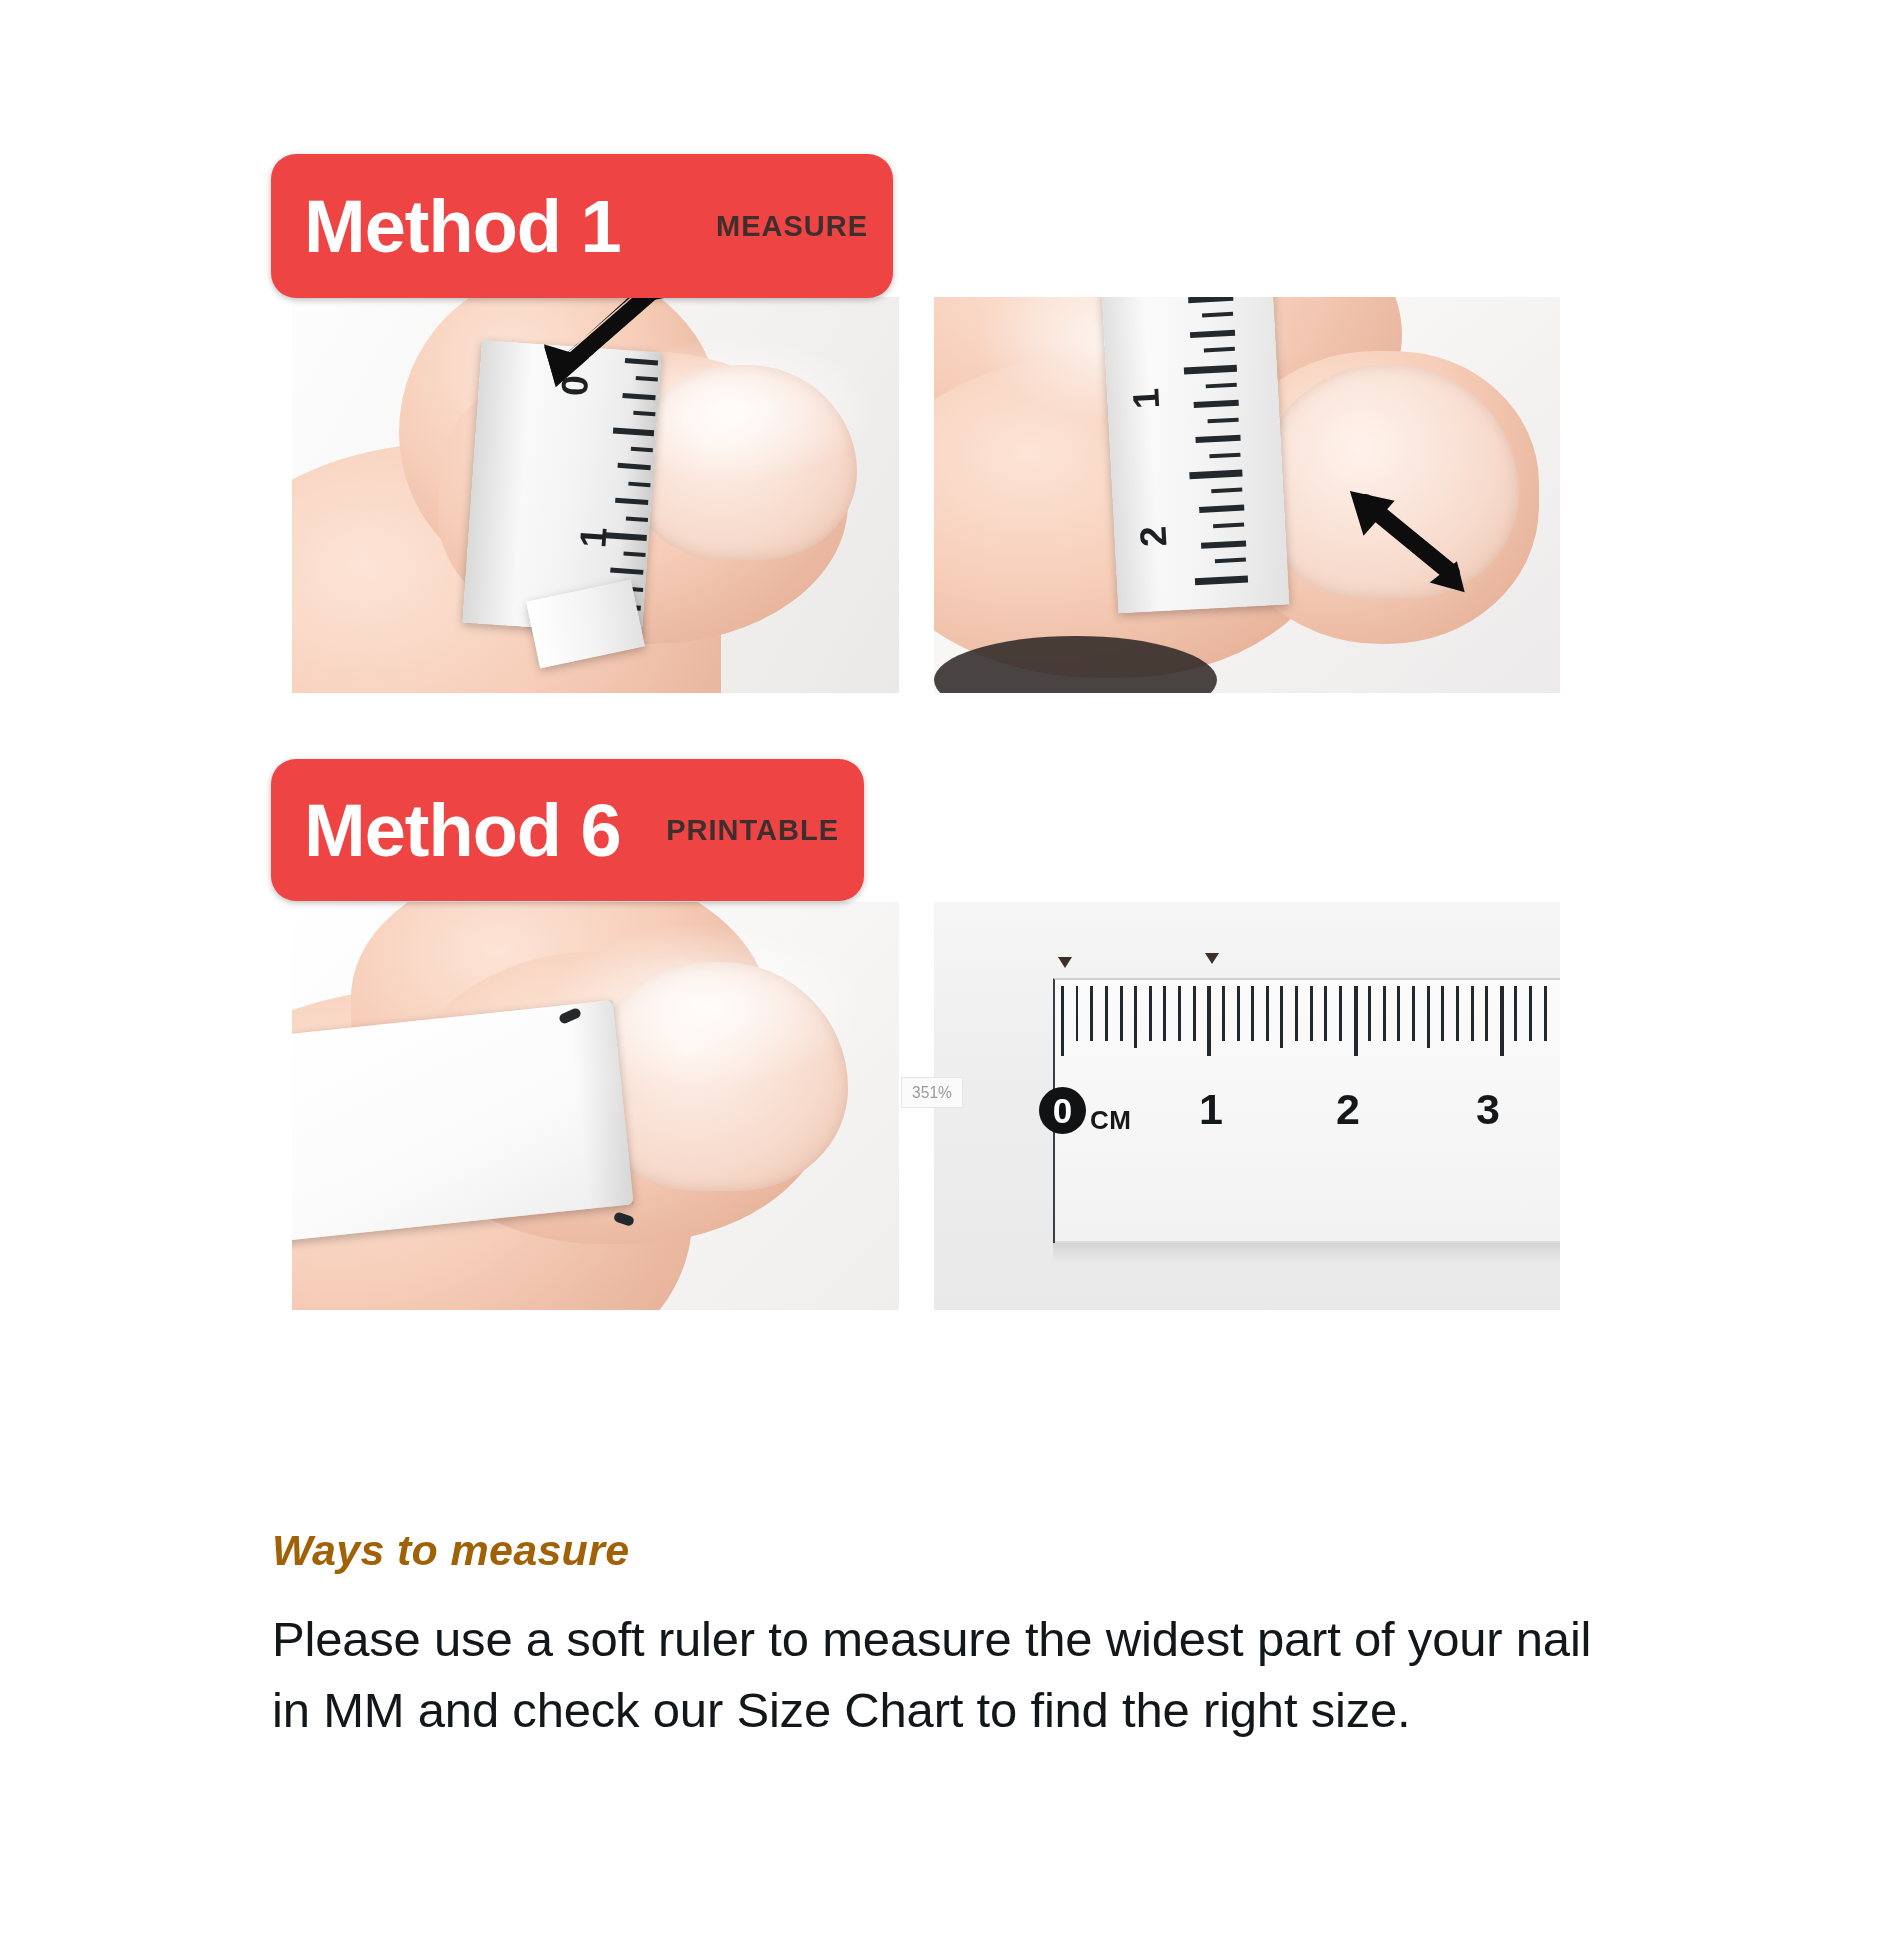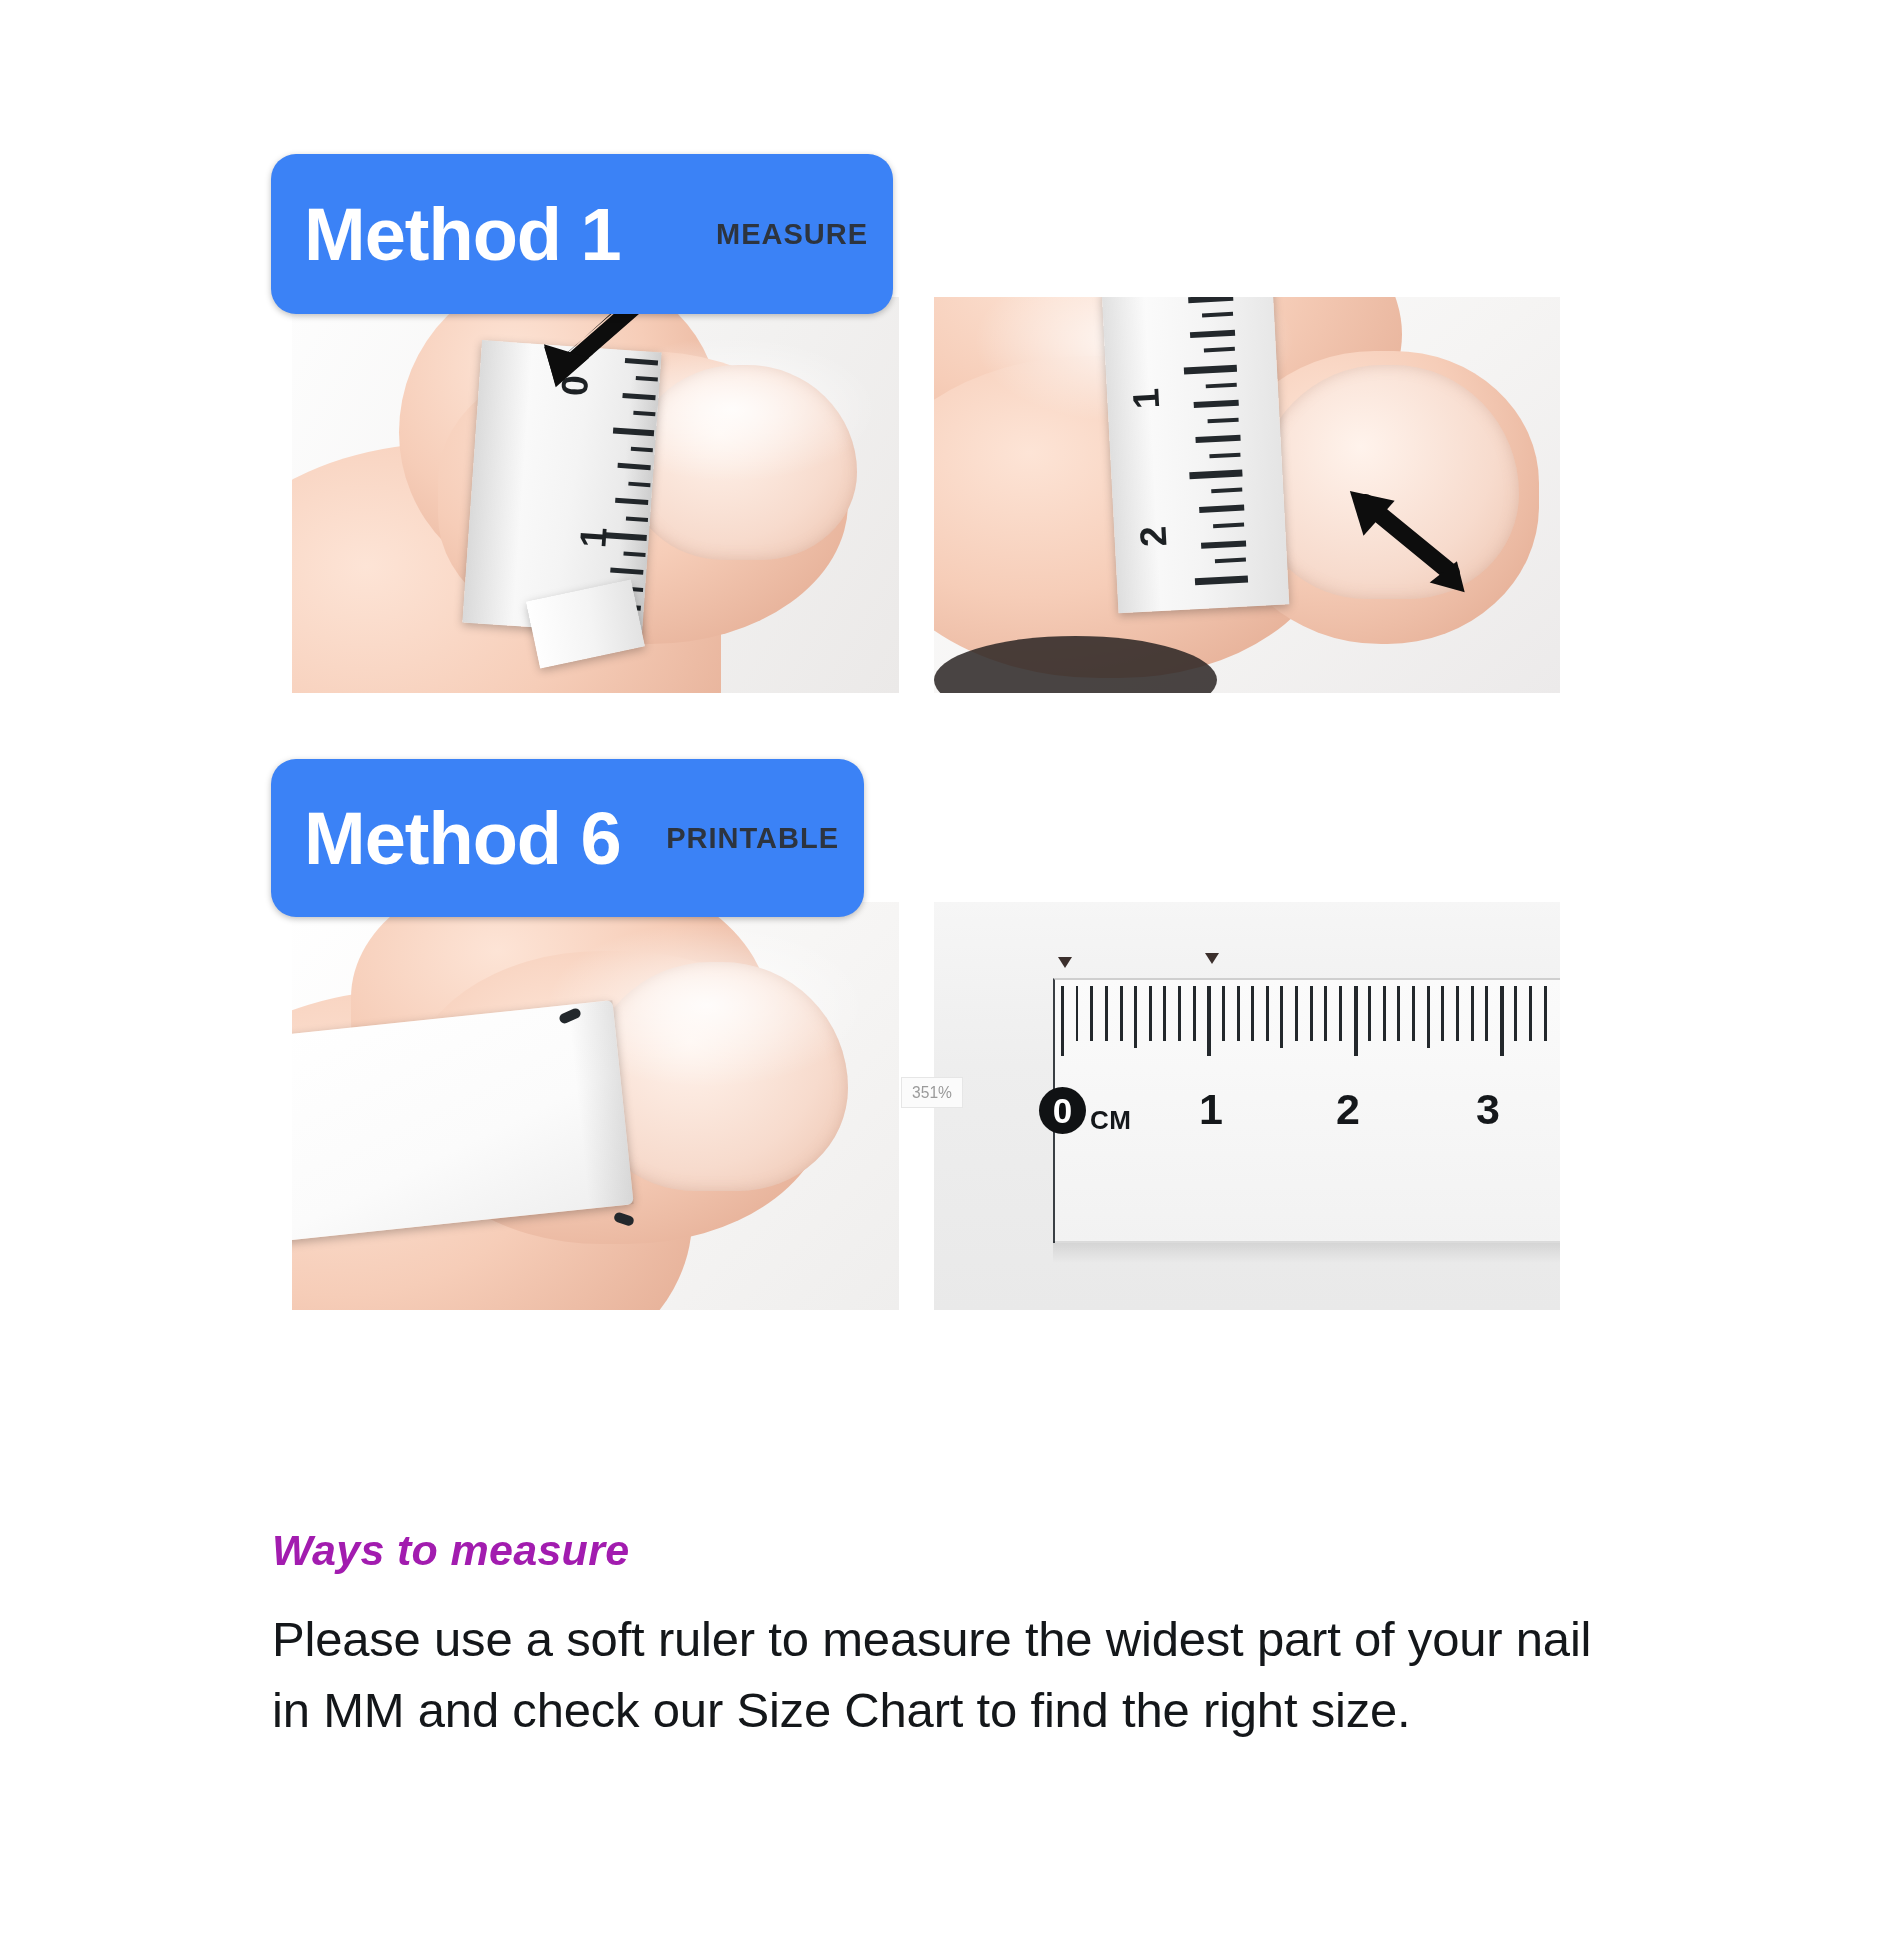--- a/index.html
+++ b/index.html
@@ -61,29 +61,29 @@
     color: #1d2124;
     font-weight: 700;
   }
 
   
   .arrow-svg { position: absolute; overflow: visible; }
 
   
   .method-label {
     position: absolute;
-    background: #3b82f6;
+    background: #ef4444;
     border-radius: 25px;
     color: #ffffff;
     font-size: 74px;
     font-weight: 700;
     letter-spacing: -1px;
     display: flex;
     align-items: center;
-    padding: 8px 33px;
+    padding: 0 33px;
     font-family: "Liberation Sans", sans-serif;
     z-index: 6;
     box-shadow: 0 2px 5.9px rgba(0,0,0,.25);
   }
   .method-label .ghost {
     position: absolute;
     right: 25px;
     top: 50%;
     transform: translateY(-50%);
     font-size: 29px;
@@ -157,21 +157,21 @@
   }
 
   
   .heading {
     position: absolute;
     left: 272px;
     top: 1526px;
     font-size: 43px;
     font-style: italic;
     font-weight: 700;
-    color: #a21caf;
+    color: #a16207;
     letter-spacing: 0.3px;
   }
   .body-text {
     position: absolute;
     left: 272px;
     top: 1604px;
     width: 1365px;
     font-size: 49px;
     line-height: 1.45;
     color: #14171a;

